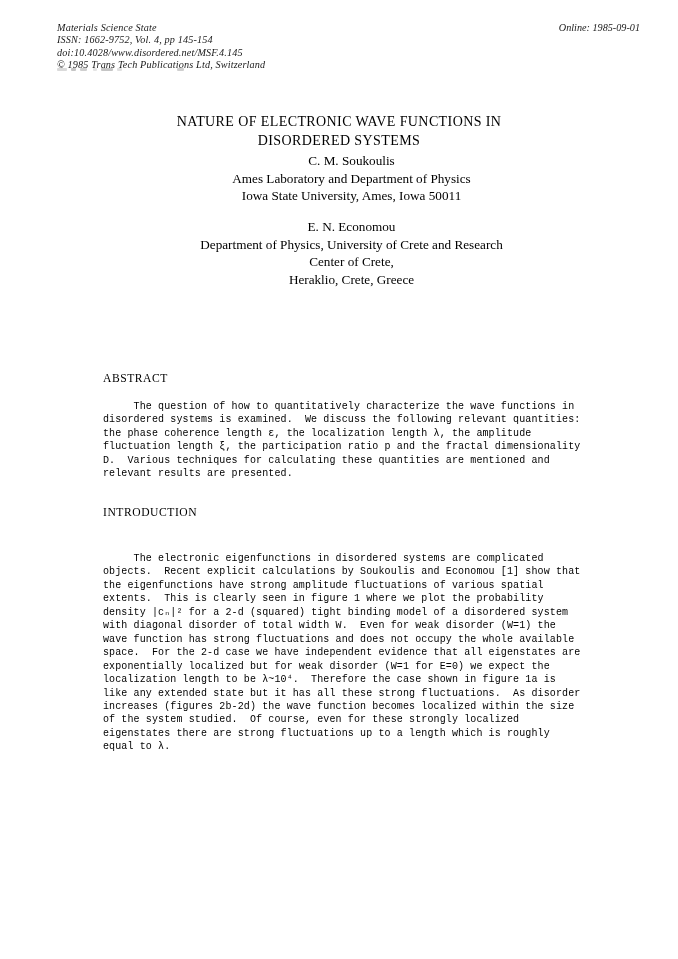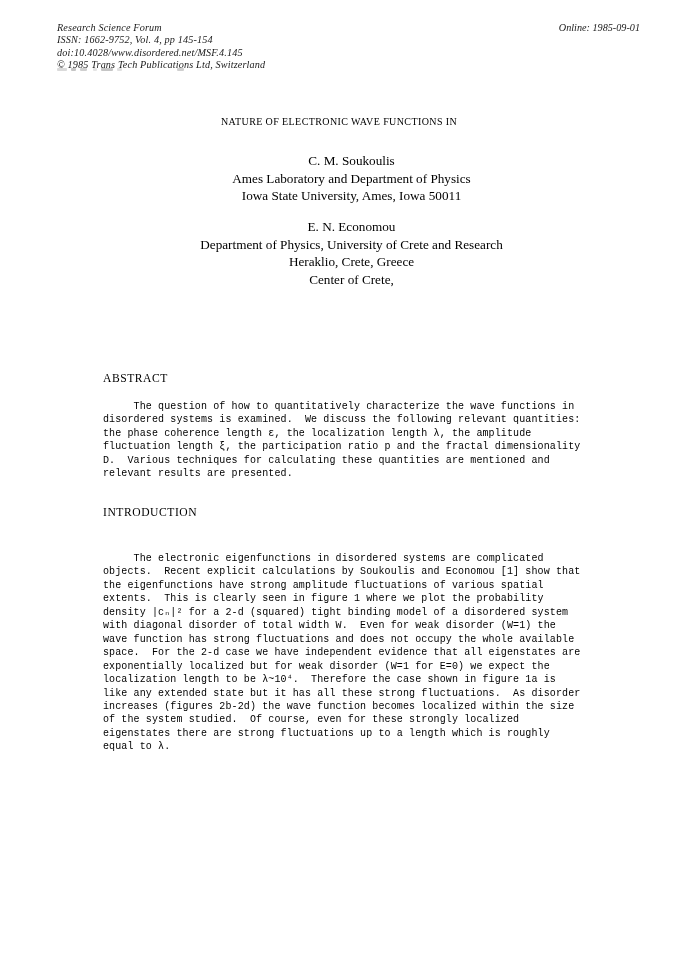--- a/index.html
+++ b/index.html
@@ -69,21 +69,21 @@
   
   .title-block {
     position: absolute;
     top: 113px;
     left: 0;
     width: 678px;
     text-align: center;
   }
   .paper-title {
     font-family: "Liberation Serif", serif;
-    font-size: 10px;
+    font-size: 14px;
     line-height: 18.5px;
     letter-spacing: 0.4px;
     color: #000;
   }
   .paper-title .ln { display: block; }
 
   .author-block {
     position: absolute;
     left: 0;
     width: 678px;
@@ -124,55 +124,56 @@
   #abstract-body { top: 400px; }
   #introduction-body { top: 528px; margin-top: 24px; }
 </style>
 </head>
 <body>
 
 <div class="page">
 
   <div class="masthead">
     <div class="masthead-left">
-      <div>Research Science Forum</div>
+      <div>Materials Science State</div>
       <div>ISSN: 1662-9752, Vol. 4, pp 145-154</div>
       <div>doi:10.4028/www.disordered.net/MSF.4.145</div>
       <div>© 1985 Trans Tech Publications Ltd, Switzerland</div>
     </div>
     <div class="masthead-right">Online: 1985-09-01</div>
   </div>
 
   <div class="scan-artifact">
     <span class="sm" style="left:22px;width:10px;opacity:.55"></span>
     <span class="sm" style="left:36px;width:5px;opacity:.85"></span>
     <span class="sm" style="left:45px;width:7px;opacity:.7"></span>
     <span class="sm" style="left:58px;width:4px;opacity:.4"></span>
     <span class="sm" style="left:66px;width:12px;opacity:.85"></span>
     <span class="sm" style="left:82px;width:5px;opacity:.45"></span>
     <span class="sm" style="left:142px;width:7px;opacity:.7"></span>
   </div>
 
   <div class="title-block">
     <div class="paper-title">
       <span class="ln">NATURE OF ELECTRONIC WAVE FUNCTIONS IN</span>
+      <span class="ln">DISORDERED SYSTEMS</span>
     </div>
   </div>
 
   <div class="author-block" id="author1-block">
     <span class="ln author-name">C. M. Soukoulis</span>
     <span class="ln">Ames Laboratory and Department of Physics</span>
     <span class="ln">Iowa State University, Ames, Iowa 50011</span>
   </div>
 
   <div class="author-block" id="author2-block">
     <span class="ln author-name">E. N. Economou</span>
     <span class="ln">Department of Physics, University of Crete and Research</span>
+    <span class="ln">Center of Crete,</span>
     <span class="ln">Heraklio, Crete, Greece</span>
-    <span class="ln">Center of Crete,</span>
   </div>
 
   <div class="section-heading" id="abstract-heading">ABSTRACT</div>
   <div class="mono-body" id="abstract-body">     The question of how to quantitatively characterize the wave functions in
 disordered systems is examined.  We discuss the following relevant quantities:
 the phase coherence length ε, the localization length λ, the amplitude
 fluctuation length ξ, the participation ratio p and the fractal dimensionality
 D.  Various techniques for calculating these quantities are mentioned and
 relevant results are presented.</div>
 

